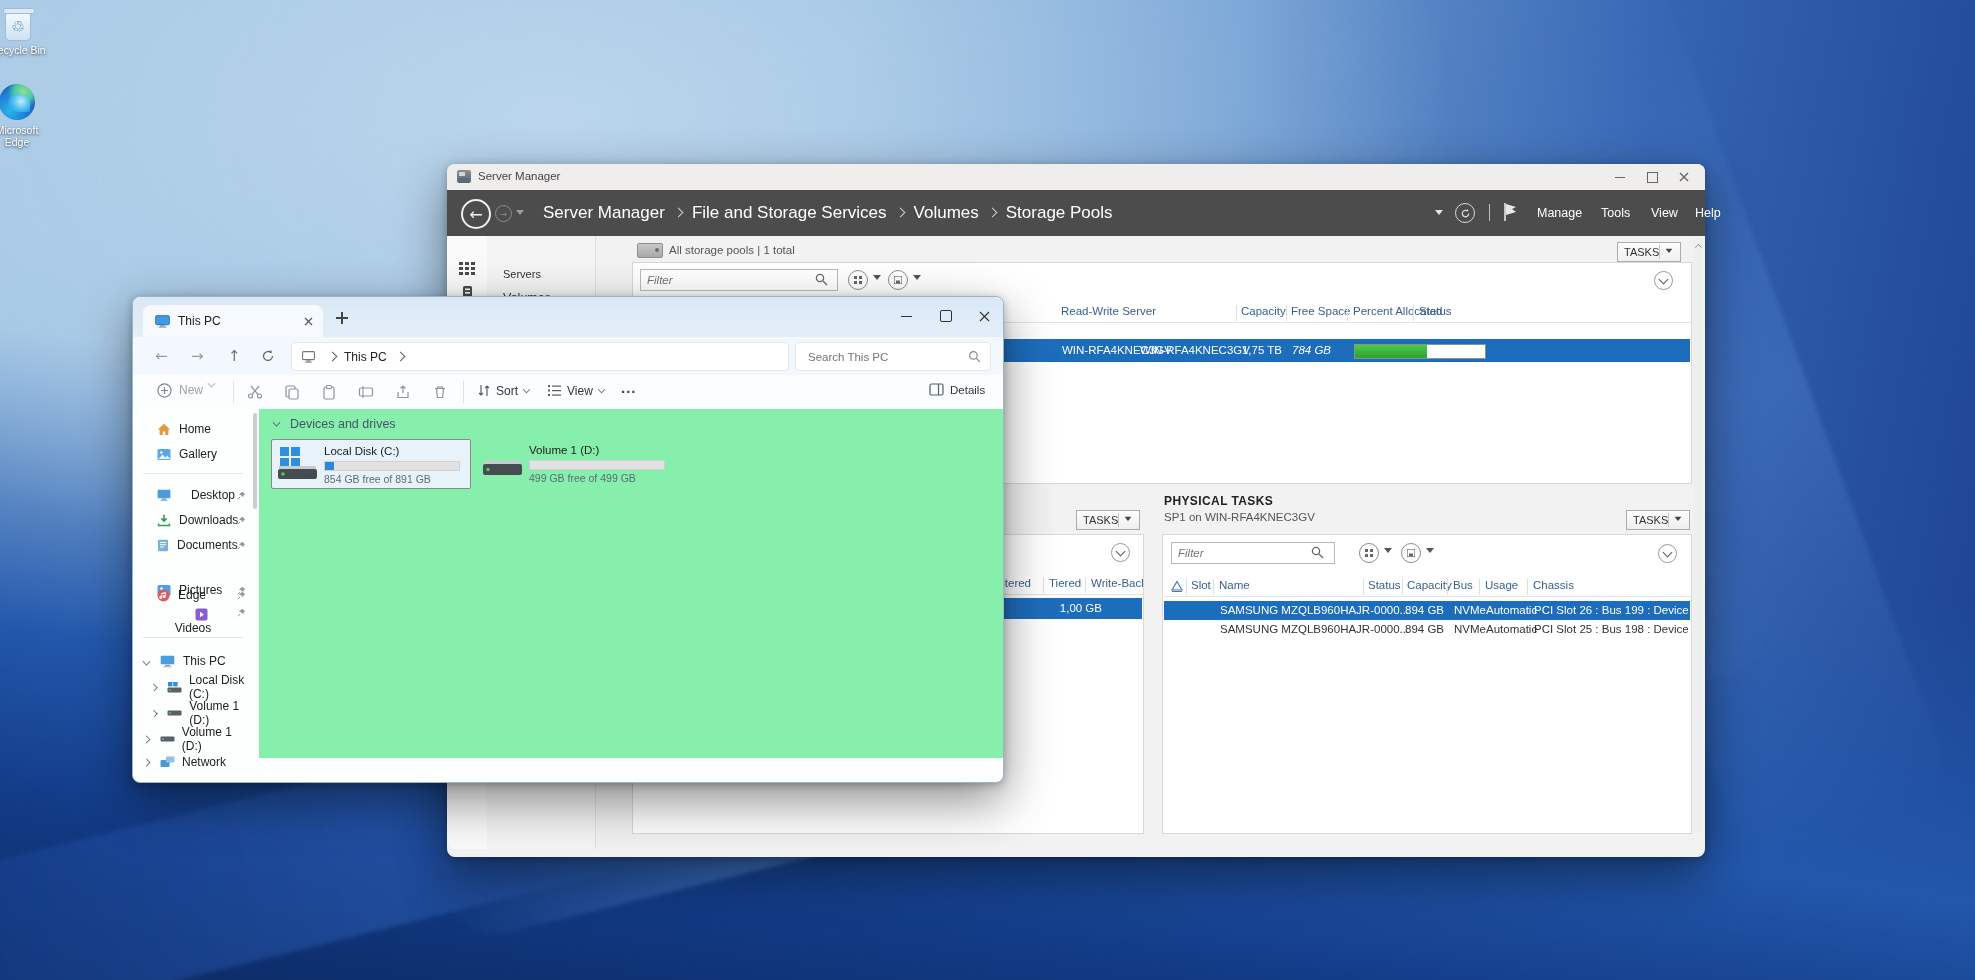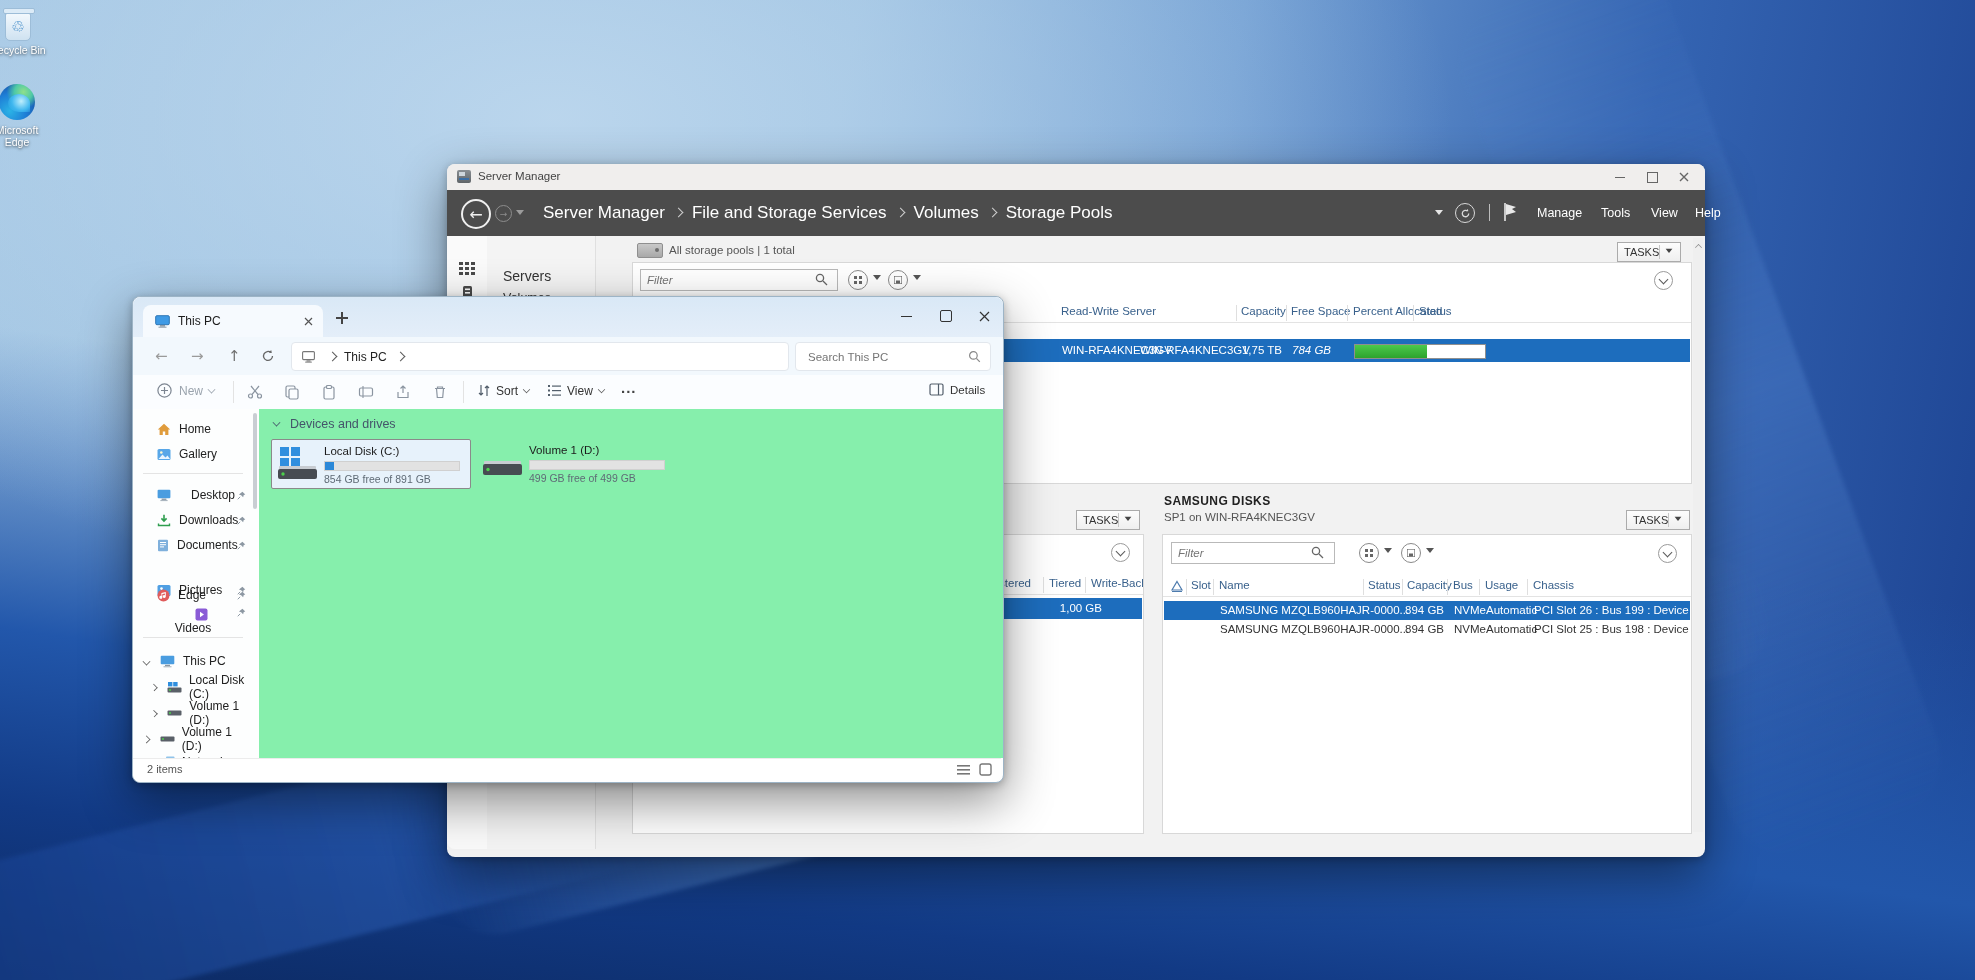--- a/index.html
+++ b/index.html
@@ -155,21 +155,21 @@
     </div>
     <div class="abs" style="left:16px;top:50px;">
       <svg width="9" height="17" viewBox="0 0 9 17">
           <rect x="0" y="0" width="9" height="17" rx="1.5" fill="#4a4a4a"></rect>
           <rect x="2" y="2.5" width="5" height="1.6" fill="#fafafa"></rect>
           <rect x="2" y="6" width="5" height="1.6" fill="#fafafa"></rect>
         </svg>
     </div>
   </div>
   <div class="abs" style="left:40px;top:72px;width:108px;height:613px;background:#f4f4f4;border-right:1px solid #e0e0e0;">
-    <div class="abs" style="left:16px;top:32px;font-size:14px;color:#333;">Servers</div>
+    <div class="abs" style="left:16px;top:32px;font-size:11px;color:#333;">Servers</div>
     <div class="abs" style="left:16px;top:55px;font-size:12.5px;color:#333;">Volumes</div>
   </div>
 
   <div class="abs" style="left:190px;top:79px;width:24px;height:13px;background:linear-gradient(#c9c9c9,#a8a8a8);border:1px solid #8f8f8f;border-radius:2px;">
     <div style="position:absolute;right:3px;top:4px;width:4px;height:4px;border-radius:50%;background:#6d6d6d;"></div>
   </div>
   <div class="abs" style="left:222px;top:80px;font-size:11.5px;color:#555;">All storage pools | 1 total</div>
   <button class="tasks-btn" style="left:1170px;top:78px;">
     <span class="lbl">TASKS</span>
       <span class="caret"></span>
@@ -244,21 +244,21 @@
       <span class="col-h" style="left:458px;">Write-Back Cache</span>
       <div class="vline" style="left:410px;top:0;height:16px;"></div>
         <div class="vline" style="left:452px;top:0;height:16px;"></div>
       <div style="position:absolute;left:0;top:17px;width:510px;border-top:1px solid #e3e3e3;"></div>
     </div>
     <div class="sel-row" style="left:1px;top:63px;width:508px;height:21px;">
       <span class="cell" style="left:375px;top:4px;width:93px;text-align:right;">1,00 GB</span>
     </div>
   </div>
 
-  <div class="abs" style="left:717px;top:330px;font-size:12px;font-weight:bold;color:#222;letter-spacing:.4px;">SAMSUNG DISKS</div>
+  <div class="abs" style="left:717px;top:330px;font-size:12px;font-weight:bold;color:#222;letter-spacing:.4px;">PHYSICAL TASKS</div>
   <div class="abs" style="left:717px;top:347px;font-size:11.5px;color:#555;">SP1 on WIN-RFA4KNEC3GV</div>
   <button class="tasks-btn" style="left:1179px;top:346px;">
     <span class="lbl">TASKS</span>
       <span class="caret"></span>
   </button>
   <div class="panel-box" style="left:715px;top:370px;width:528px;height:298px;">
     <input class="filter-input" style="left: 8px; top: 7px; width: 134px; height: 20px;" placeholder="Filter">
     <div class="mag" style="left:148px;top:11px;">
       <svg width="13" height="13" viewBox="0 0 13 13">
           <circle cx="5" cy="5" r="3.6" fill="none" stroke="#666" stroke-width="1.3"></circle>
@@ -394,21 +394,21 @@
       <span style="margin-right:9px;">
         <svg width="13" height="13" viewBox="0 0 13 13">
             <circle cx="5.4" cy="5.4" r="3.8" fill="none" stroke="#888" stroke-width="1.2"></circle>
             <path d="M8.4 8.4l3.4 3.4" stroke="#888" stroke-width="1.2"></path>
           </svg>
       </span>
     </div>
   </div>
 
   <div class="toolbar">
-    <div class="abs" style="left:24px;top:8px;display:flex;align-items:center;color:#5a6570;">
+    <div class="abs" style="left:24px;top:8px;display:flex;align-items:flex-start;color:#5a6570;">
       <svg width="15" height="15" viewBox="0 0 15 15">
           <circle cx="7.5" cy="7.5" r="6.6" fill="none" stroke="#7d8692" stroke-width="1.2"></circle>
           <path d="M7.5 4v7M4 7.5h7" stroke="#7d8692" stroke-width="1.2"></path>
         </svg>
       <span style="margin:0 5px 0 7px;font-size:12px;color:#9aa3ad;">New</span>
       <span class="chev d" style="border-color:#9aa3ad;margin-top:-3px;transform:rotate(45deg) scale(.8);"></span>
     </div>
     <div class="abs" style="left:100px;top:6px;width:1px;height:22px;background:#e3e3e3;"></div>
     <span class="abs" style="left:114px;top:9px;">
       <svg width="16" height="16" viewBox="0 0 16 16" fill="none" stroke="#8b95a1" stroke-width="1.2">
@@ -687,28 +687,13 @@
         </svg>
       </div>
       <div class="abs tile-name" style="left:52px;top:5px;">Volume 1 (D:)</div>
       <div class="bar-track" style="left:52px;top:21px;width:134px;">
         <div class="bar-fill" style="width: 0%;"></div>
       </div>
       <div class="abs tile-cap" style="left:52px;top:33px;">499 GB free of 499 GB</div>
     </div>
   </div>
 
-  <div class="abs" style="left:0;top:461px;width:868px;height:23px;background:#fff;border-top:1px solid #ececec;border-radius:0 0 8px 8px;">
-    <span class="abs" style="left:14px;top:4px;font-size:11px;color:#555;">2 items</span>
-    <span class="abs" style="left:824px;top:5px;">
-      <svg width="13" height="12" viewBox="0 0 13 12" fill="#777">
-          <rect y="1" width="13" height="1.6"></rect>
-          <rect y="5" width="13" height="1.6"></rect>
-          <rect y="9" width="13" height="1.6"></rect>
-        </svg>
-    </span>
-    <span class="abs" style="left:846px;top:4px;">
-      <svg width="13" height="13" viewBox="0 0 13 13" fill="none" stroke="#777" stroke-width="1.4">
-          <rect x="1" y="1" width="11" height="11" rx="2"></rect>
-        </svg>
-    </span>
-  </div>
 </div>
 
 </body></html>

